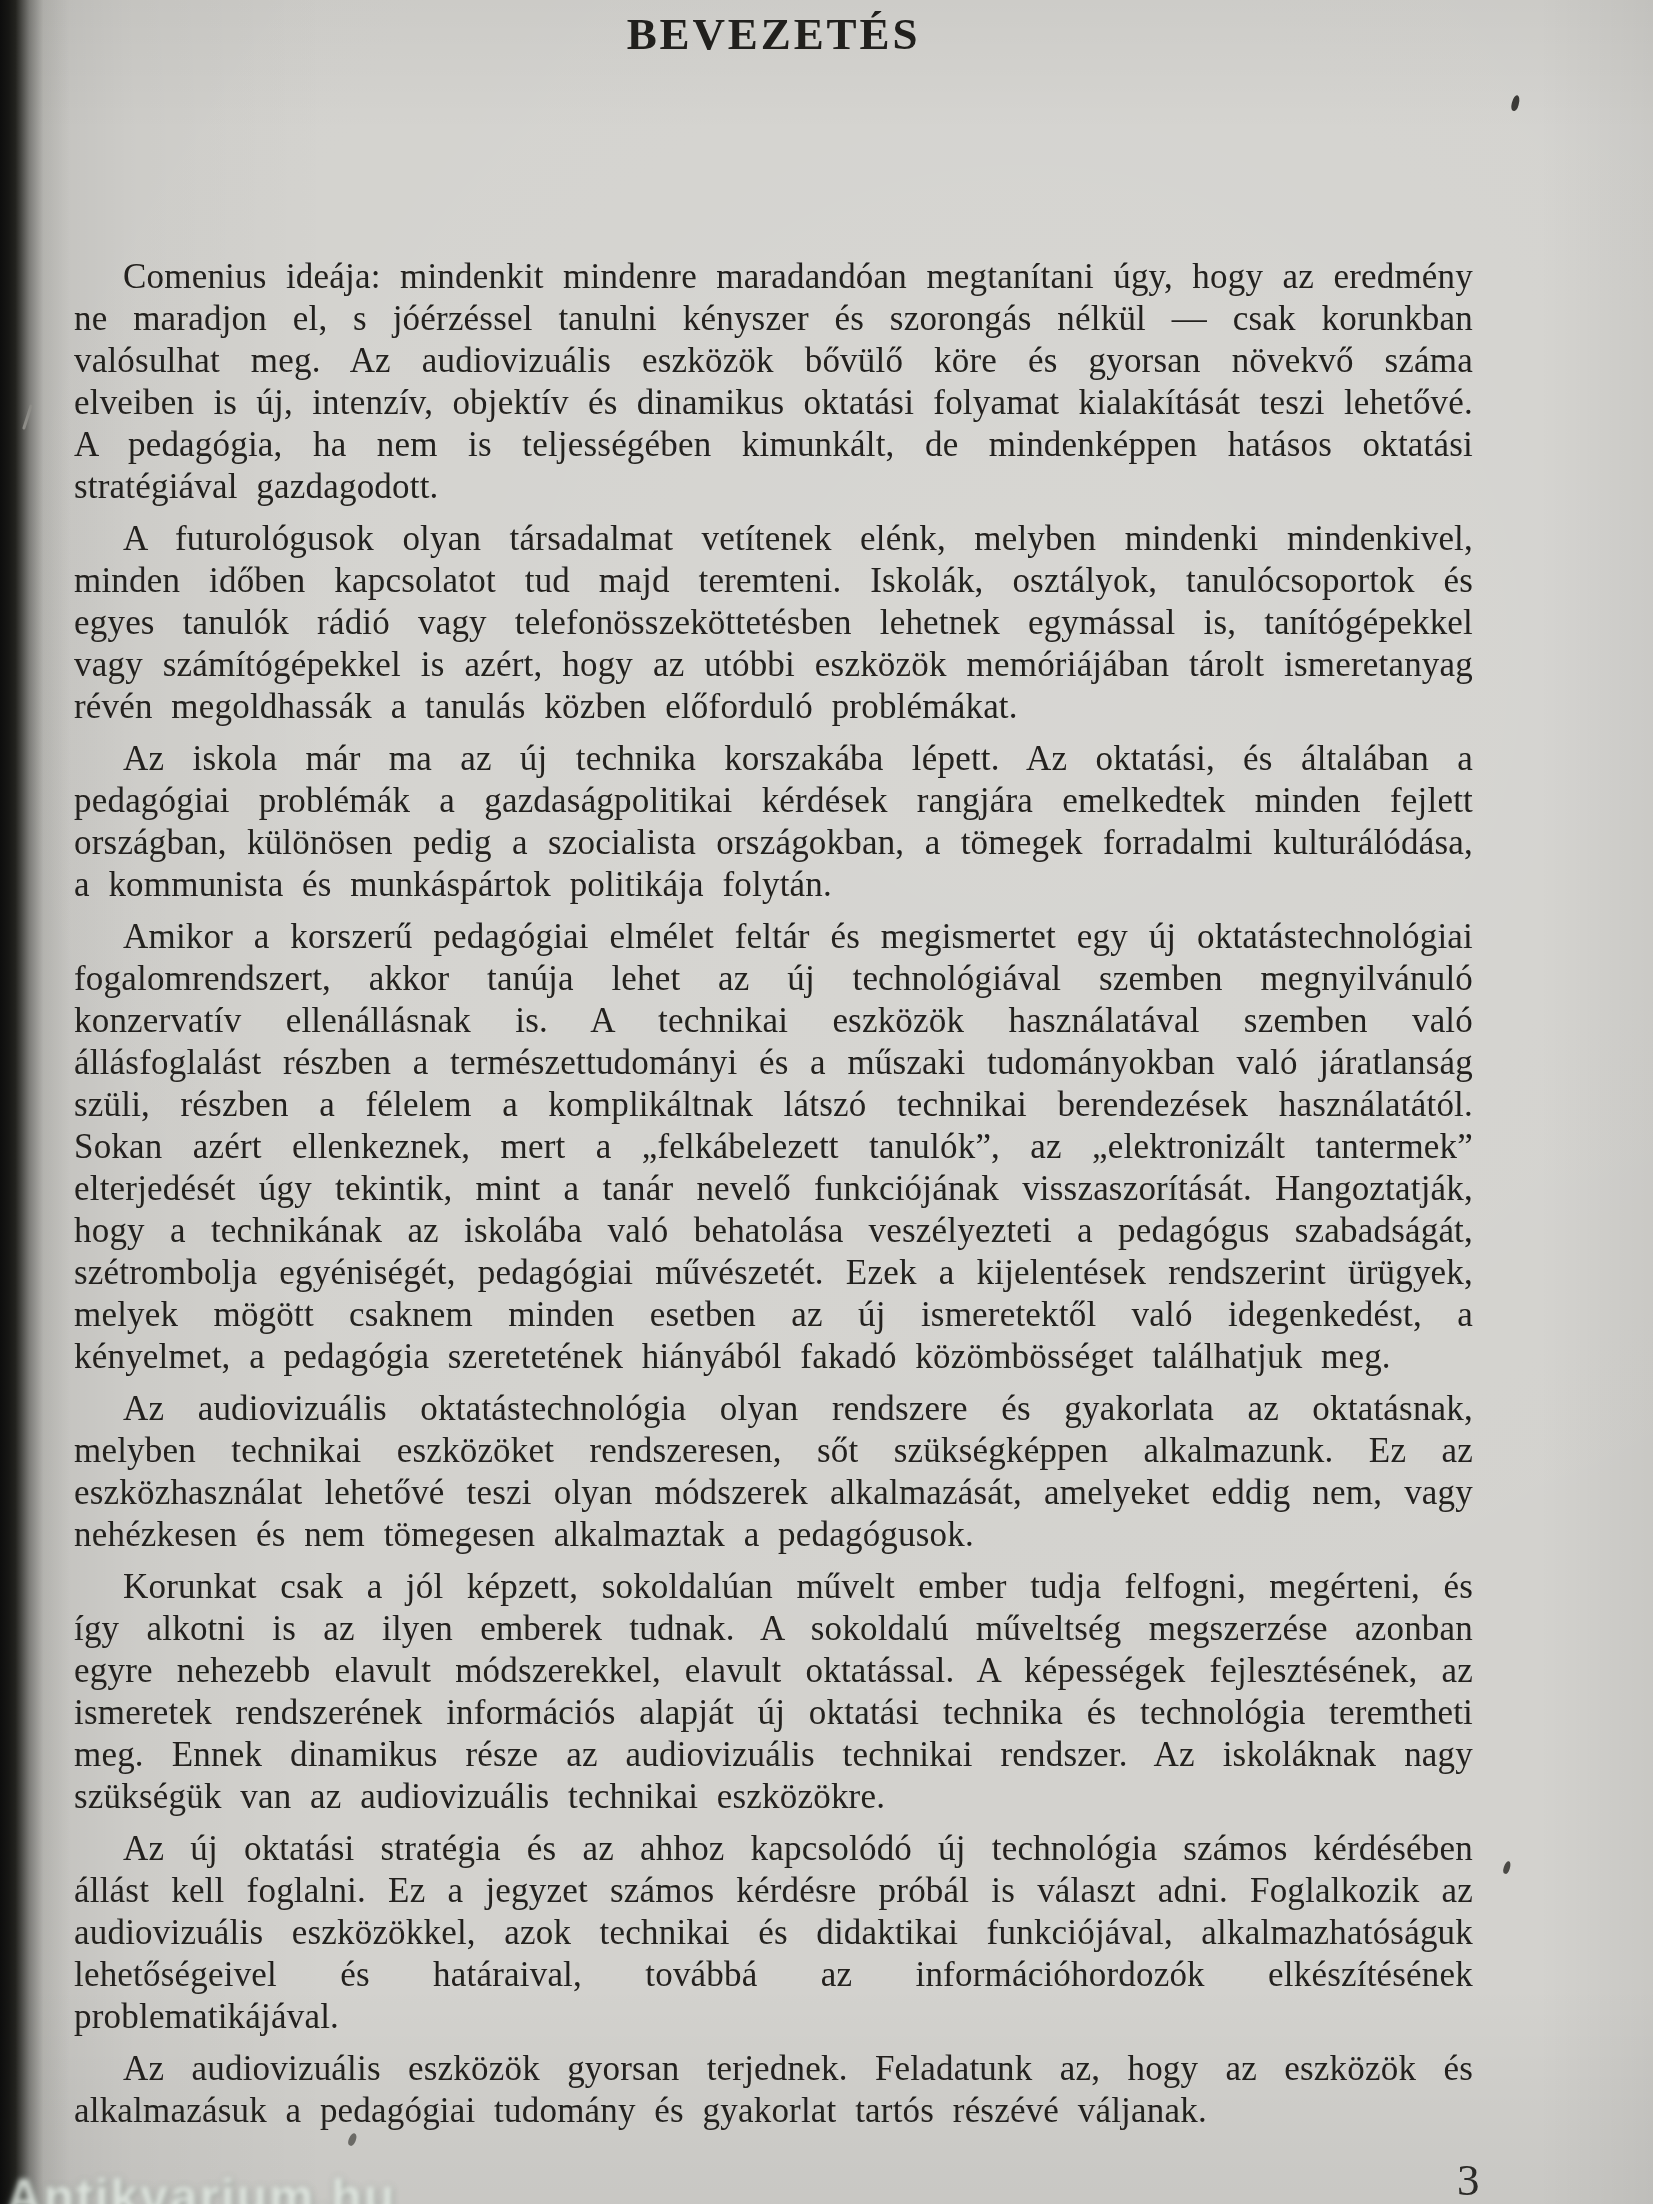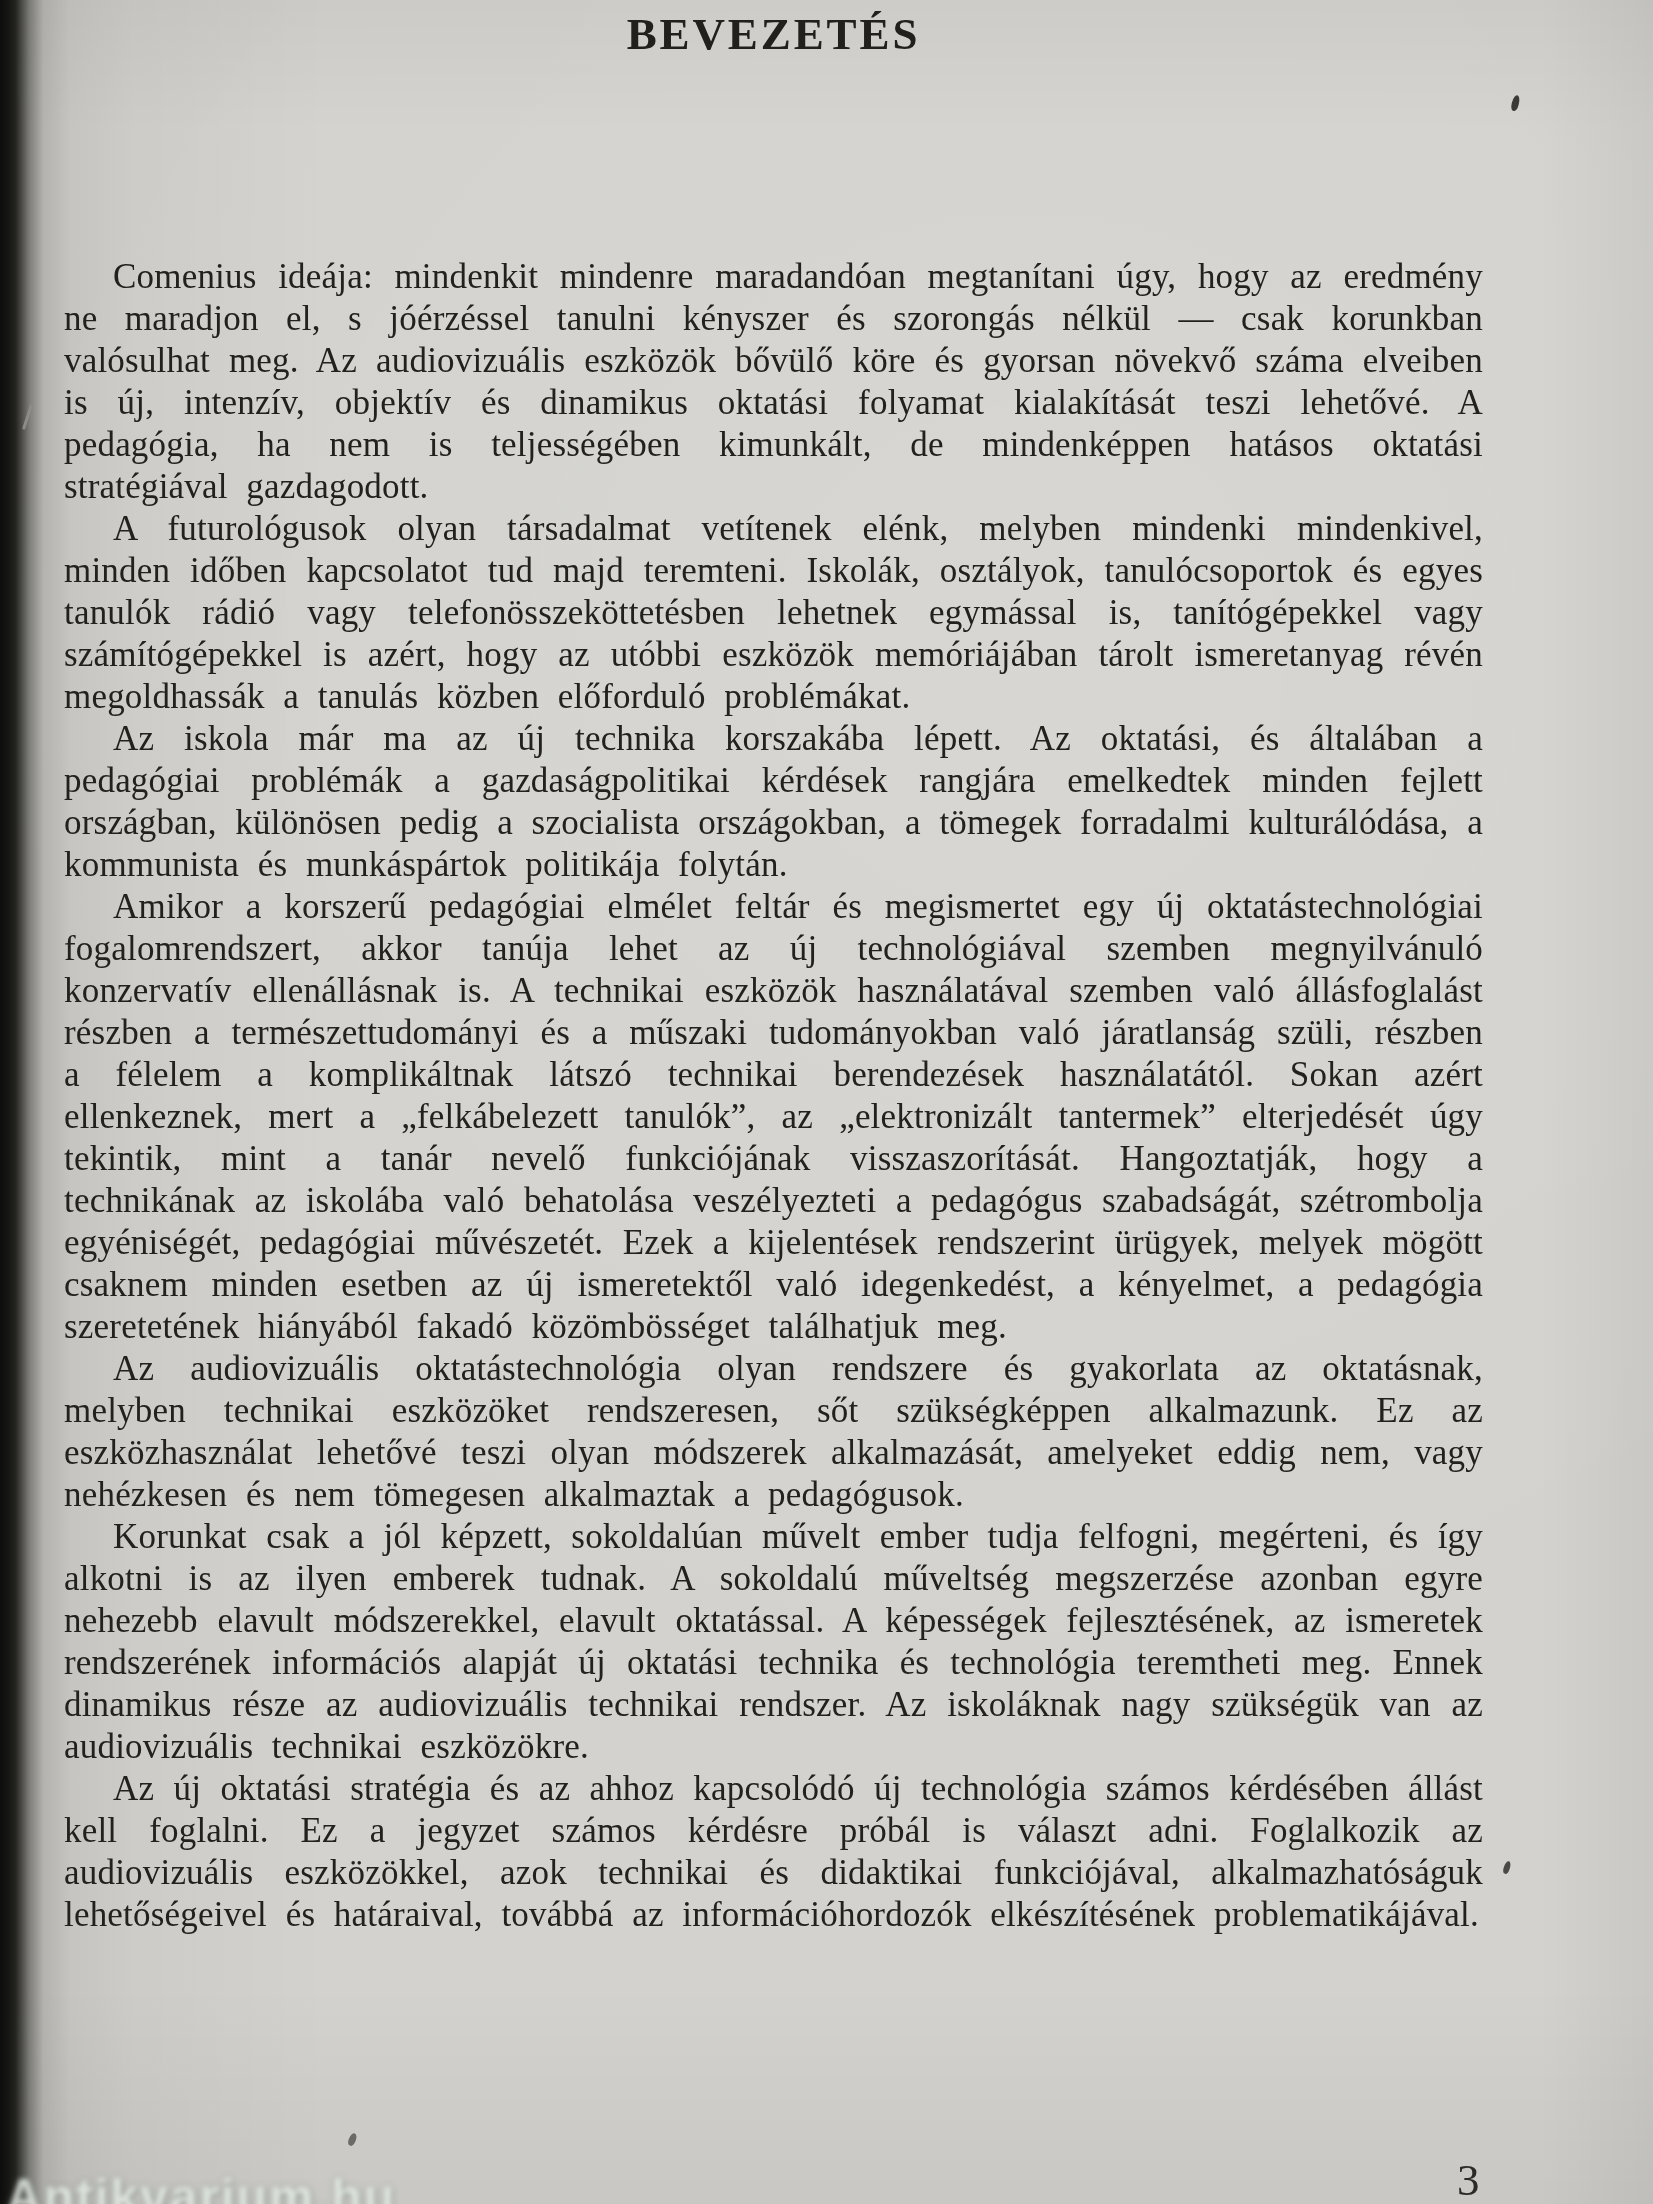--- a/index.html
+++ b/index.html
@@ -31,21 +31,21 @@
     position:absolute;left:64px;top:9.7px;width:1419px;
   }
   h1.title{
     margin:0 0 197px 0;
     text-align:center;
     font-size:45px;line-height:1.1;
     font-weight:700;letter-spacing:2.9px;
     color:#21201d;
   }
   .text-block p{
-    margin:0;
+    margin:10px;
     font-size:35px;line-height:42px;
     text-align:justify;text-indent:49px;
     word-spacing:9.7px;letter-spacing:0.2px;
     color:var(--ink);
   }
   .page-number{
     position:absolute;left:1457px;top:2154px;
     font-size:45px;color:#2b2a27;
   }
   .watermark{
@@ -89,20 +89,21 @@
   <div class="content">
     <h1 class="title">BEVEZETÉS</h1>
     <div class="text-block">
         <p>Comenius ideája: mindenkit mindenre maradandóan megtanítani úgy, hogy az eredmény ne maradjon el, s jóérzéssel tanulni kényszer és szorongás nélkül — csak korunkban valósulhat meg. Az audiovizuális eszközök bővülő köre és gyorsan növekvő száma elveiben is új, intenzív, objektív és dinamikus oktatási folyamat kialakítását teszi lehetővé. A pedagógia, ha nem is teljességében kimunkált, de mindenképpen hatásos oktatási stratégiával gazdagodott.</p>
         <p>A futurológusok olyan társadalmat vetítenek elénk, melyben mindenki mindenkivel, minden időben kapcsolatot tud majd teremteni. Iskolák, osztályok, tanulócsoportok és egyes tanulók rádió vagy telefonösszeköttetésben lehetnek egymással is, tanítógépekkel vagy számítógépekkel is azért, hogy az utóbbi eszközök memóriájában tárolt ismeretanyag révén megoldhassák a tanulás közben előforduló problémákat.</p>
         <p>Az iskola már ma az új technika korszakába lépett. Az oktatási, és általában a pedagógiai problémák a gazdaságpolitikai kérdések rangjára emelkedtek minden fejlett országban, különösen pedig a szocialista országokban, a tömegek forradalmi kulturálódása, a kommunista és munkáspártok politikája folytán.</p>
         <p>Amikor a korszerű pedagógiai elmélet feltár és megismertet egy új oktatástechnológiai fogalomrendszert, akkor tanúja lehet az új technológiával szemben megnyilvánuló konzervatív ellenállásnak is. A technikai eszközök használatával szemben való állásfoglalást részben a természettudományi és a műszaki tudományokban való járatlanság szüli, részben a félelem a komplikáltnak látszó technikai berendezések használatától. Sokan azért ellenkeznek, mert a „felkábelezett tanulók”, az „elektronizált tantermek” elterjedését úgy tekintik, mint a tanár nevelő funkciójának visszaszorítását. Hangoztatják, hogy a technikának az iskolába való behatolása veszélyezteti a pedagógus szabadságát, szétrombolja egyéniségét, pedagógiai művészetét. Ezek a kijelentések rendszerint ürügyek, melyek mögött csaknem minden esetben az új ismeretektől való idegenkedést, a kényelmet, a pedagógia szeretetének hiányából fakadó közömbösséget találhatjuk meg.</p>
         <p>Az audiovizuális oktatástechnológia olyan rendszere és gyakorlata az oktatásnak, melyben technikai eszközöket rendszeresen, sőt szükségképpen alkalmazunk. Ez az eszközhasználat lehetővé teszi olyan módszerek alkalmazását, amelyeket eddig nem, vagy nehézkesen és nem tömegesen alkalmaztak a pedagógusok.</p>
         <p>Korunkat csak a jól képzett, sokoldalúan művelt ember tudja felfogni, megérteni, és így alkotni is az ilyen emberek tudnak. A sokoldalú műveltség megszerzése azonban egyre nehezebb elavult módszerekkel, elavult oktatással. A képességek fejlesztésének, az ismeretek rendszerének információs alapját új oktatási technika és technológia teremtheti meg. Ennek dinamikus része az audiovizuális technikai rendszer. Az iskoláknak nagy szükségük van az audiovizuális technikai eszközökre.</p>
         <p>Az új oktatási stratégia és az ahhoz kapcsolódó új technológia számos kérdésében állást kell foglalni. Ez a jegyzet számos kérdésre próbál is választ adni. Foglalkozik az audiovizuális eszközökkel, azok technikai és didaktikai funkciójával, alkalmazhatóságuk lehetőségeivel és határaival, továbbá az információhordozók elkészítésének problematikájával.</p>
+        <p>Az audiovizuális eszközök gyorsan terjednek. Feladatunk az, hogy az eszközök és alkalmazásuk a pedagógiai tudomány és gyakorlat tartós részévé váljanak.</p>
       </div>
   </div>
 
   <div class="watermark">Antikvarium.hu</div>
   <div class="page-number">3</div>
 
   <div class="speck apostrophe"></div>
   <div class="speck comma-right"></div>
   <div class="speck comma-bottom"></div>
   <div class="speck slash-margin"></div>

